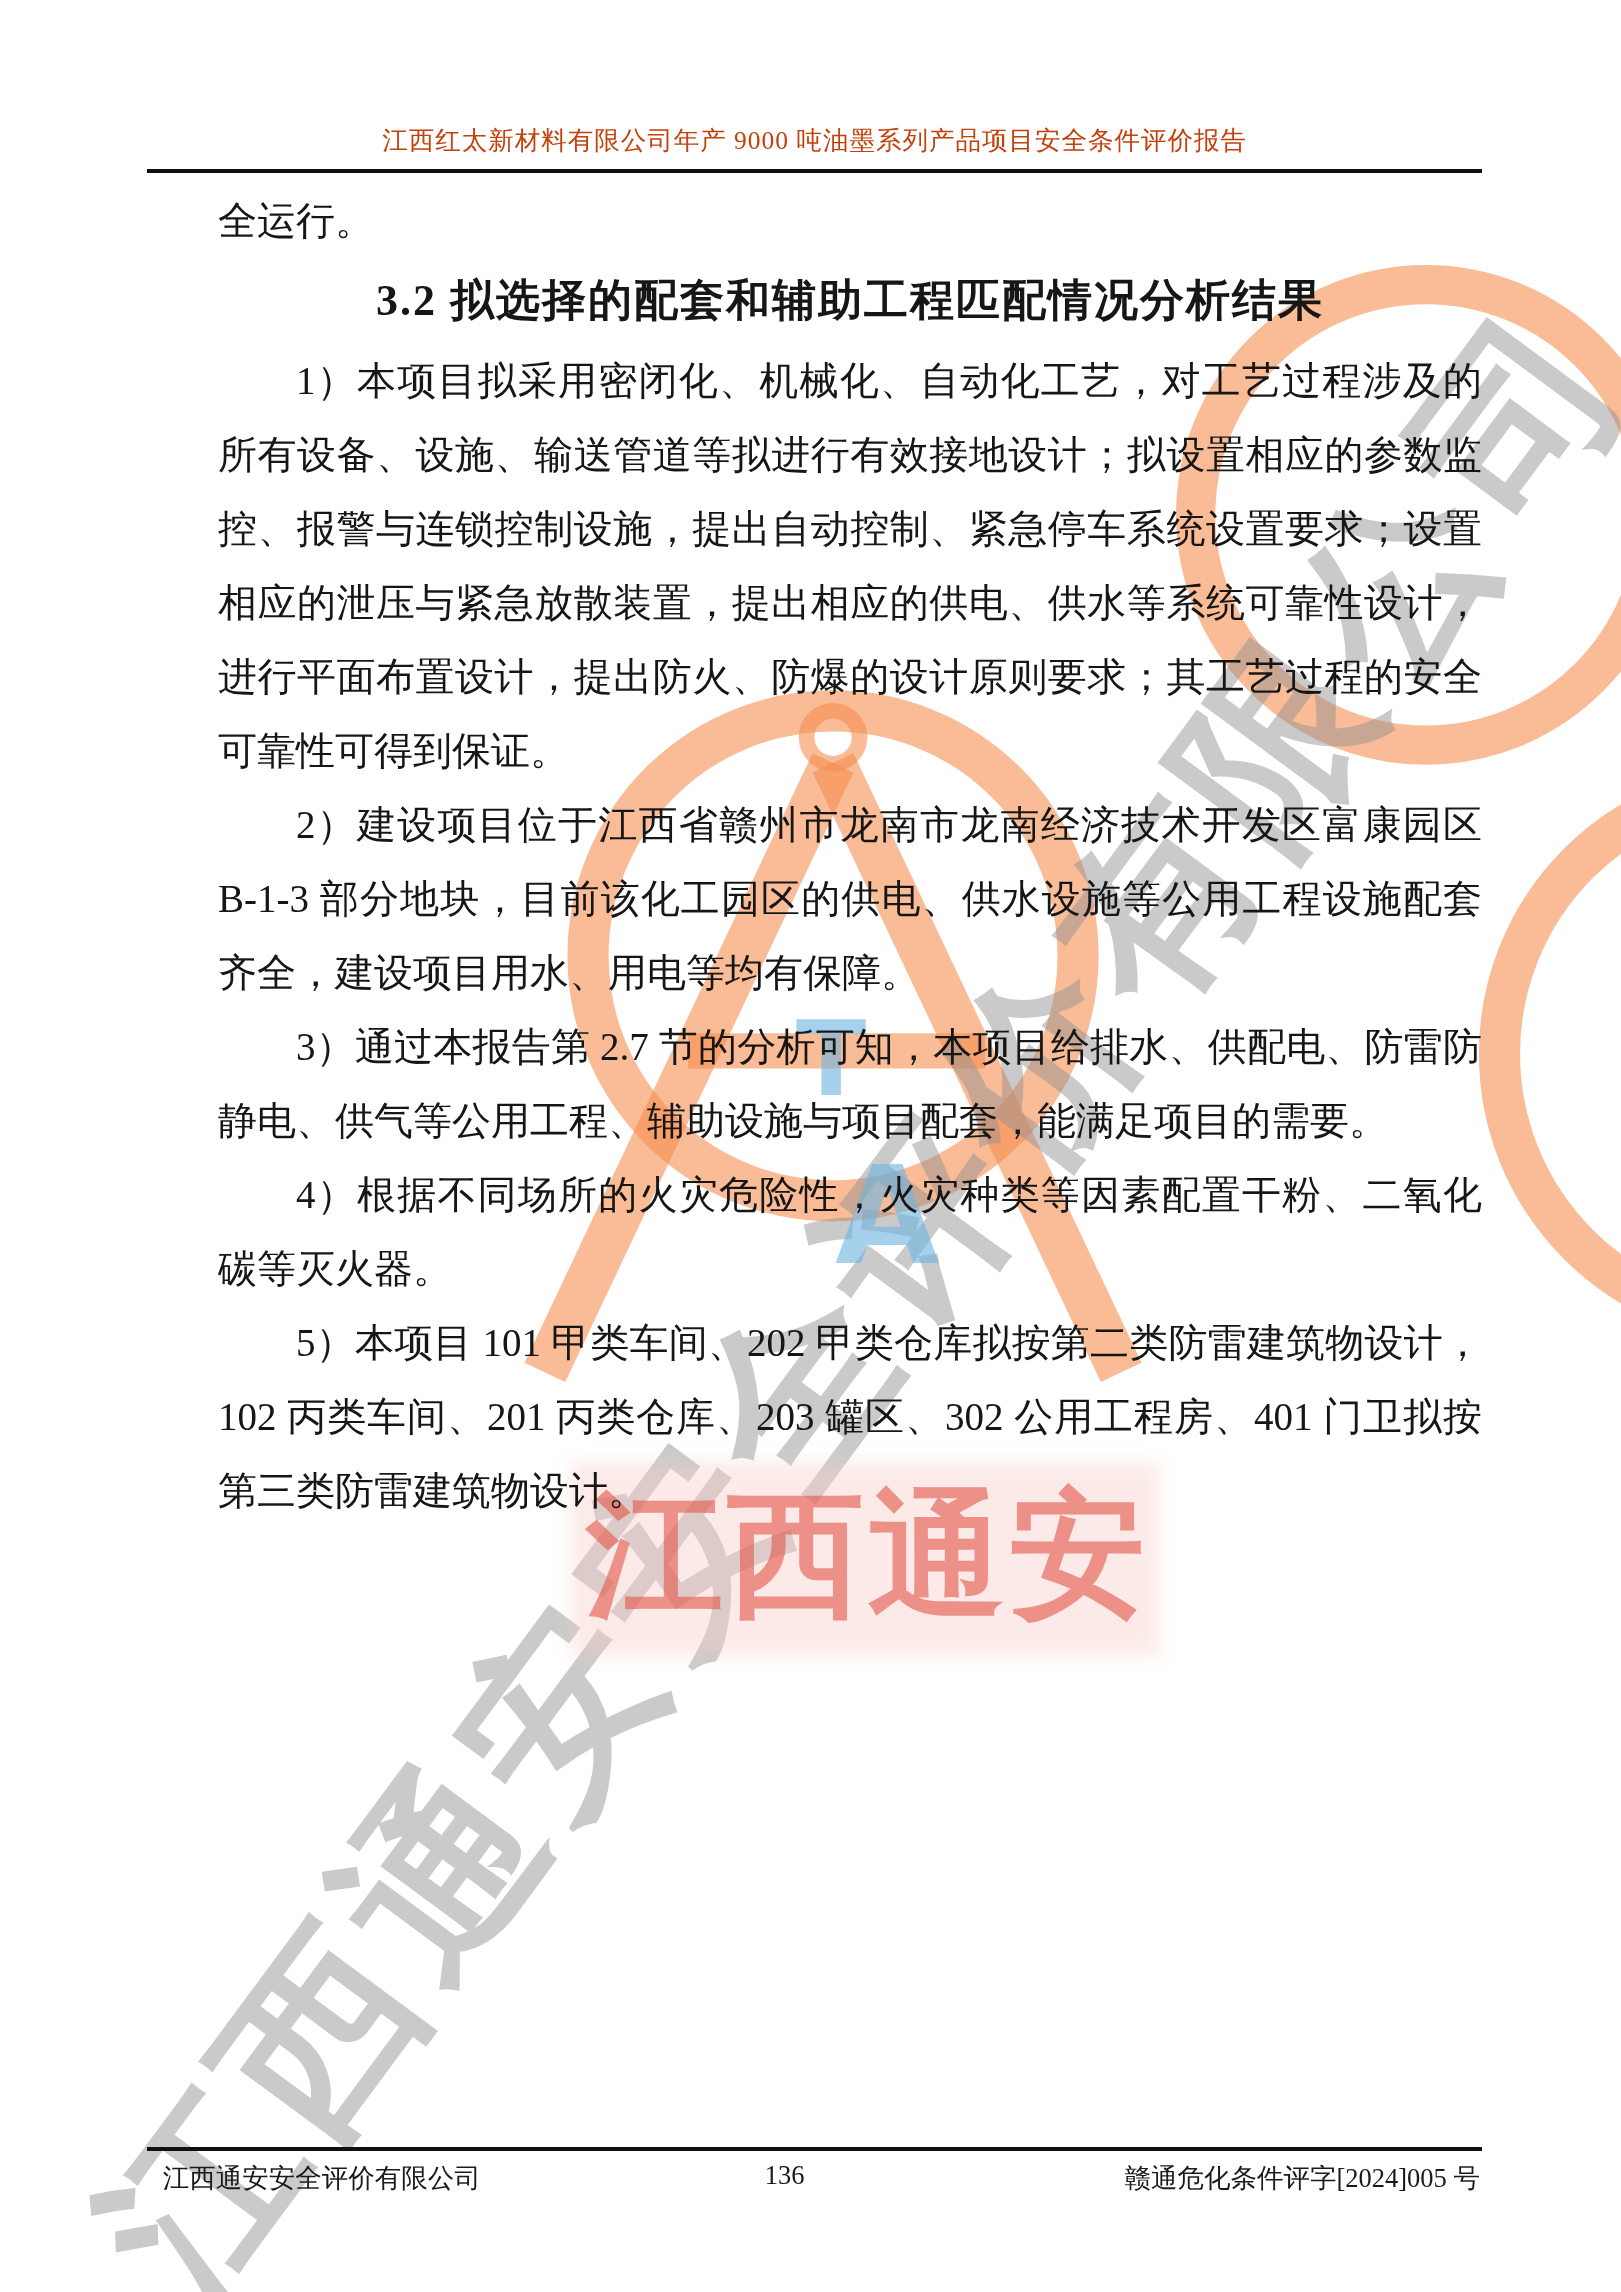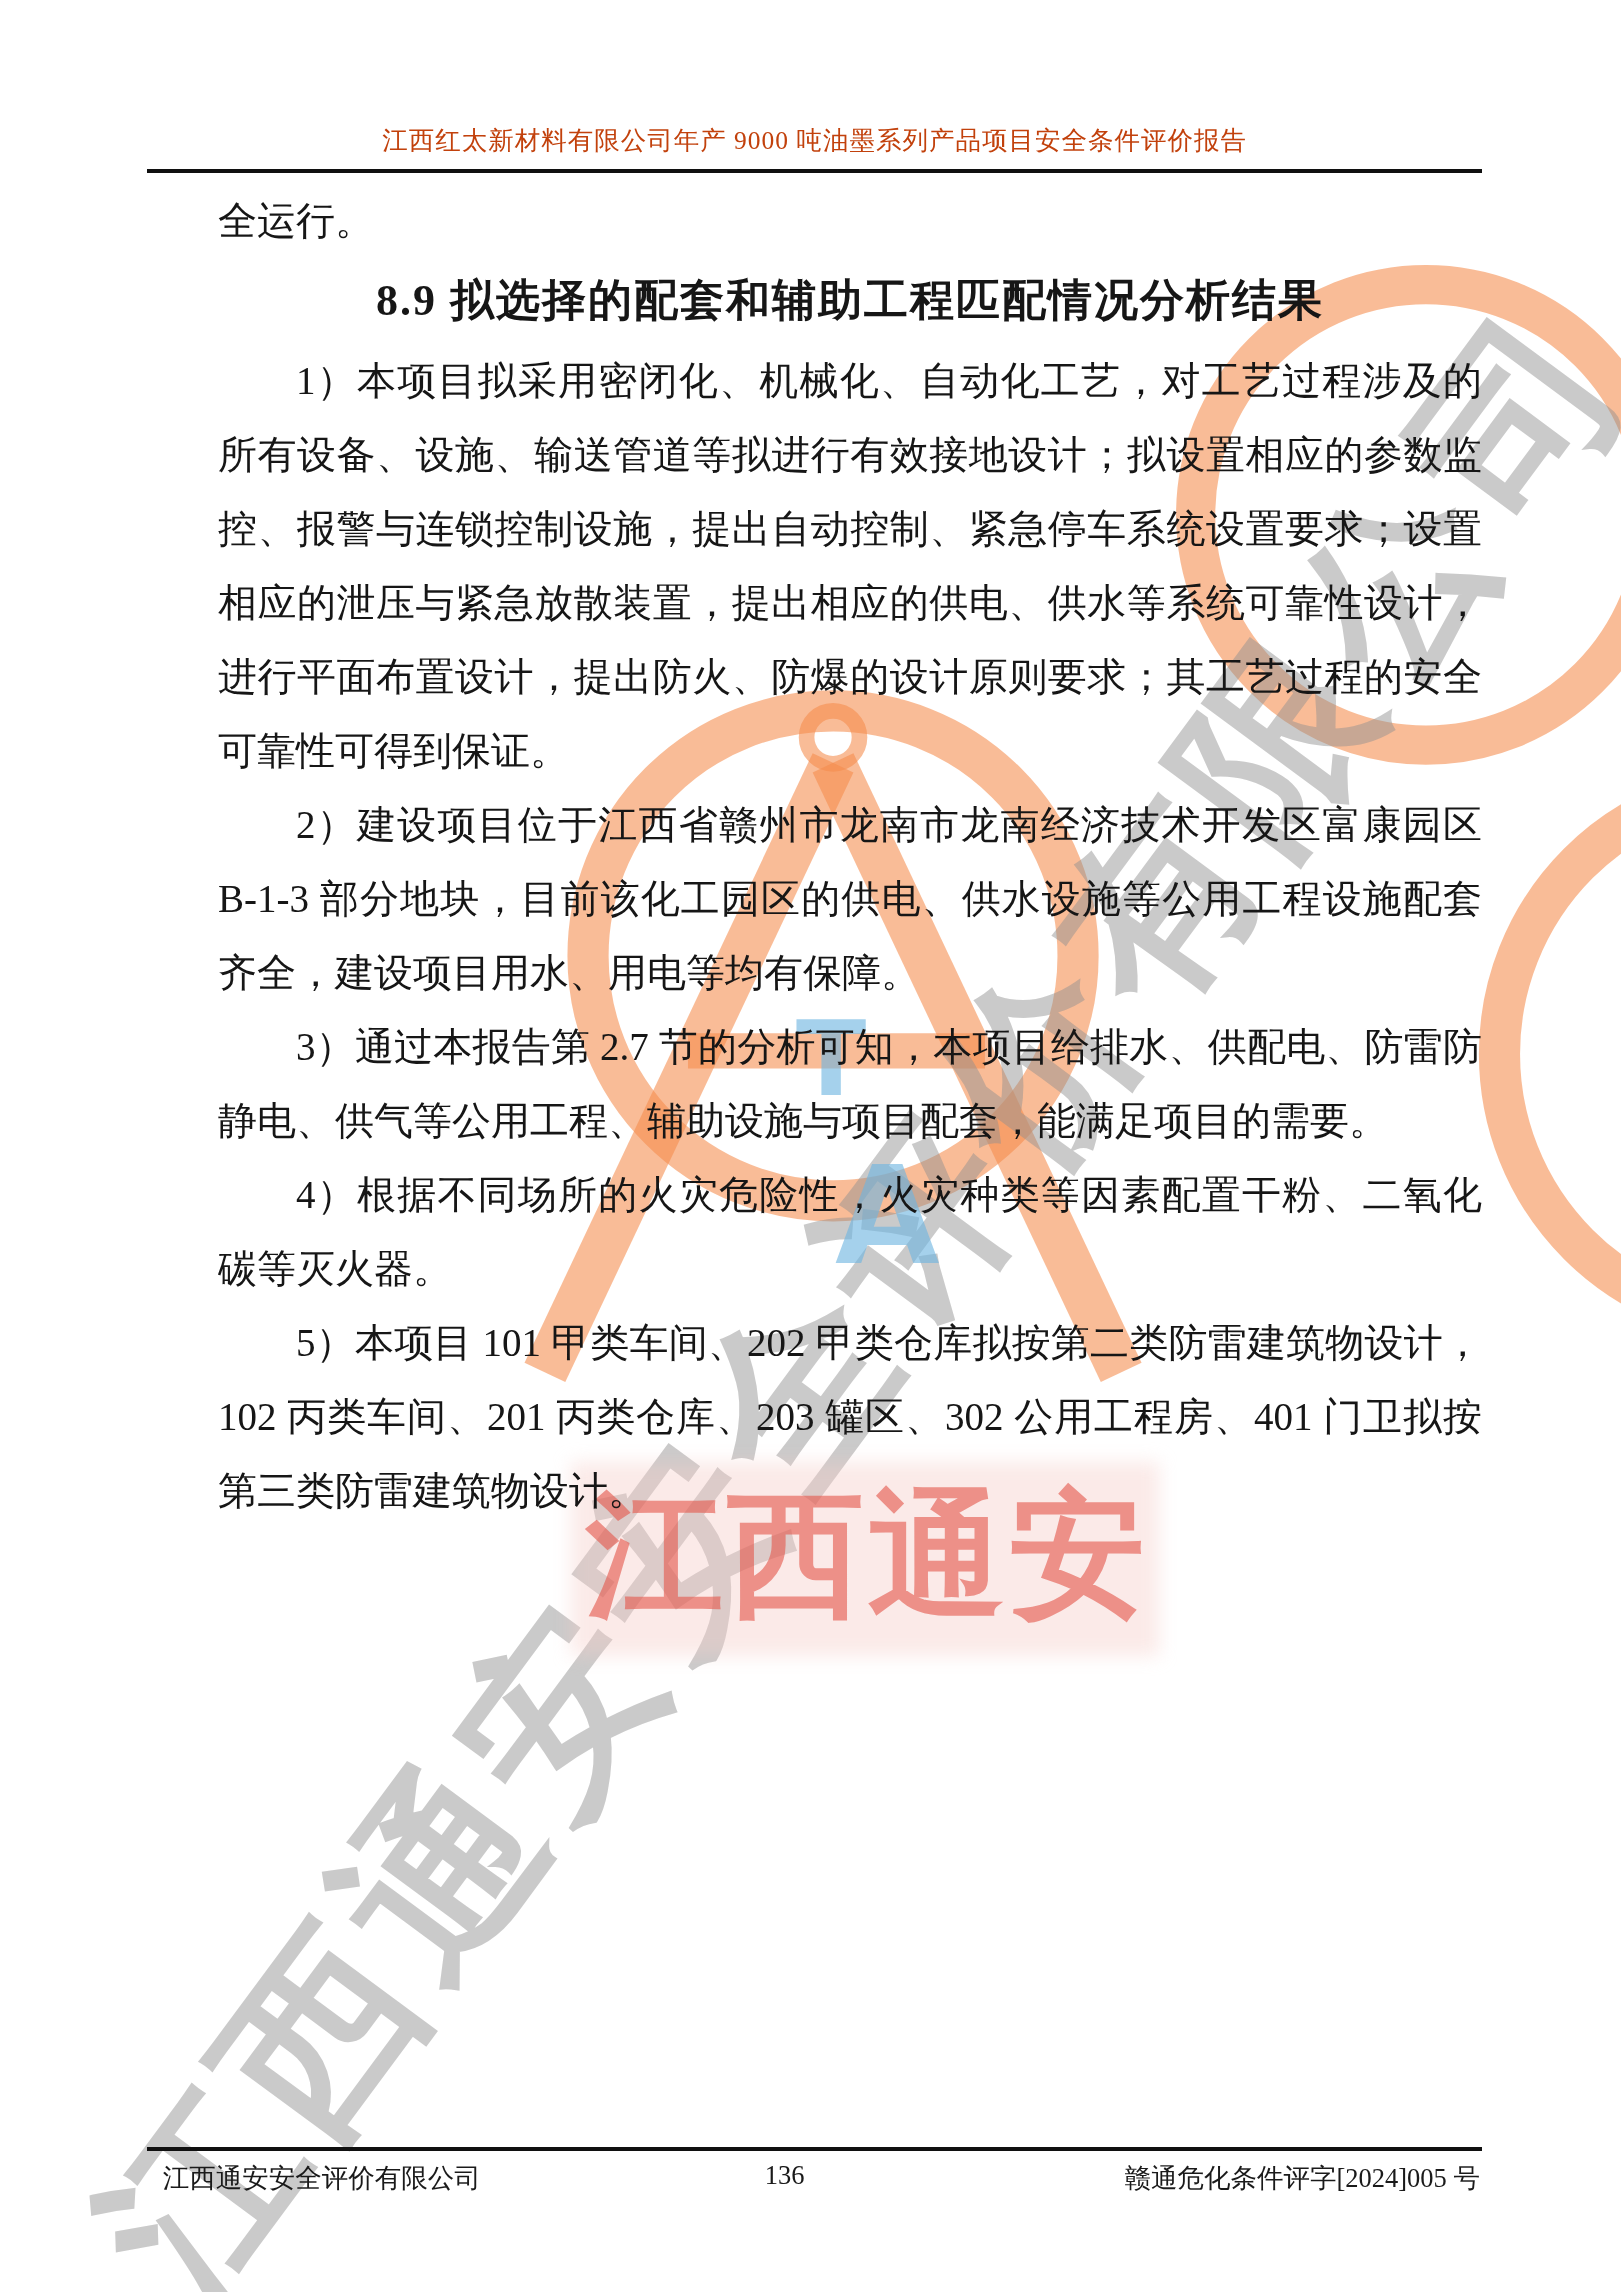--- a/index.html
+++ b/index.html
@@ -109,21 +109,21 @@
 
     <div class="stamp-backdrop"></div>
     <div class="stamp-text">江西通安</div>
   </div>
 
   <div class="header-title">江西红太新材料有限公司年产 9000 吨油墨系列产品项目安全条件评价报告</div>
   <div class="header-rule"></div>
 
   <div class="body-text">
     <p class="intro-line">全运行。</p>
-    <h2 class="section-heading">8.9 拟选择的配套和辅助工程匹配情况分析结果</h2>
+    <h2 class="section-heading">3.2 拟选择的配套和辅助工程匹配情况分析结果</h2>
     <p class="body-para">1）本项目拟采用密闭化、机械化、自动化工艺，对工艺过程涉及的所有设备、设施、输送管道等拟进行有效接地设计；拟设置相应的参数监控、报警与连锁控制设施，提出自动控制、紧急停车系统设置要求；设置相应的泄压与紧急放散装置，提出相应的供电、供水等系统可靠性设计，进行平面布置设计，提出防火、防爆的设计原则要求；其工艺过程的安全可靠性可得到保证。</p>
     <p class="body-para">2）建设项目位于江西省赣州市龙南市龙南经济技术开发区富康园区 B-1-3 部分地块，目前该化工园区的供电、供水设施等公用工程设施配套齐全，建设项目用水、用电等均有保障。</p>
     <p class="body-para">3）通过本报告第 2.7 节的分析可知，本项目给排水、供配电、防雷防静电、供气等公用工程、辅助设施与项目配套，能满足项目的需要。</p>
     <p class="body-para">4）根据不同场所的火灾危险性，火灾种类等因素配置干粉、二氧化碳等灭火器。</p>
     <p class="body-para">5）本项目 101 甲类车间、202 甲类仓库拟按第二类防雷建筑物设计，102 丙类车间、201 丙类仓库、203 罐区、302 公用工程房、401 门卫拟按第三类防雷建筑物设计。</p>
   </div>
 
   <div class="footer-rule"></div>
   <div class="footer">
     <span class="f-left">江西通安安全评价有限公司</span>

